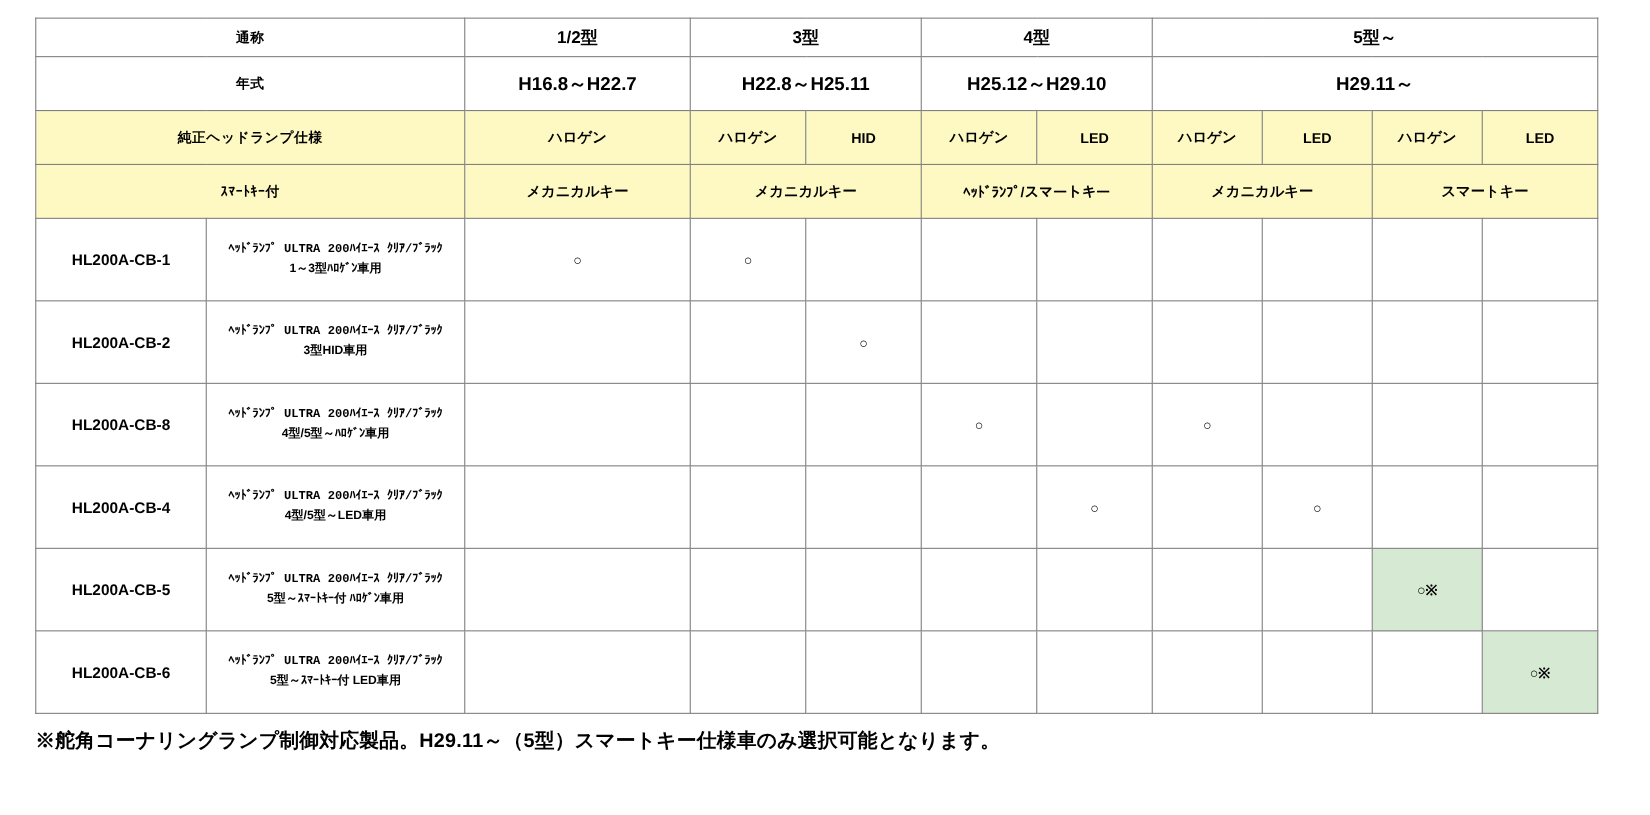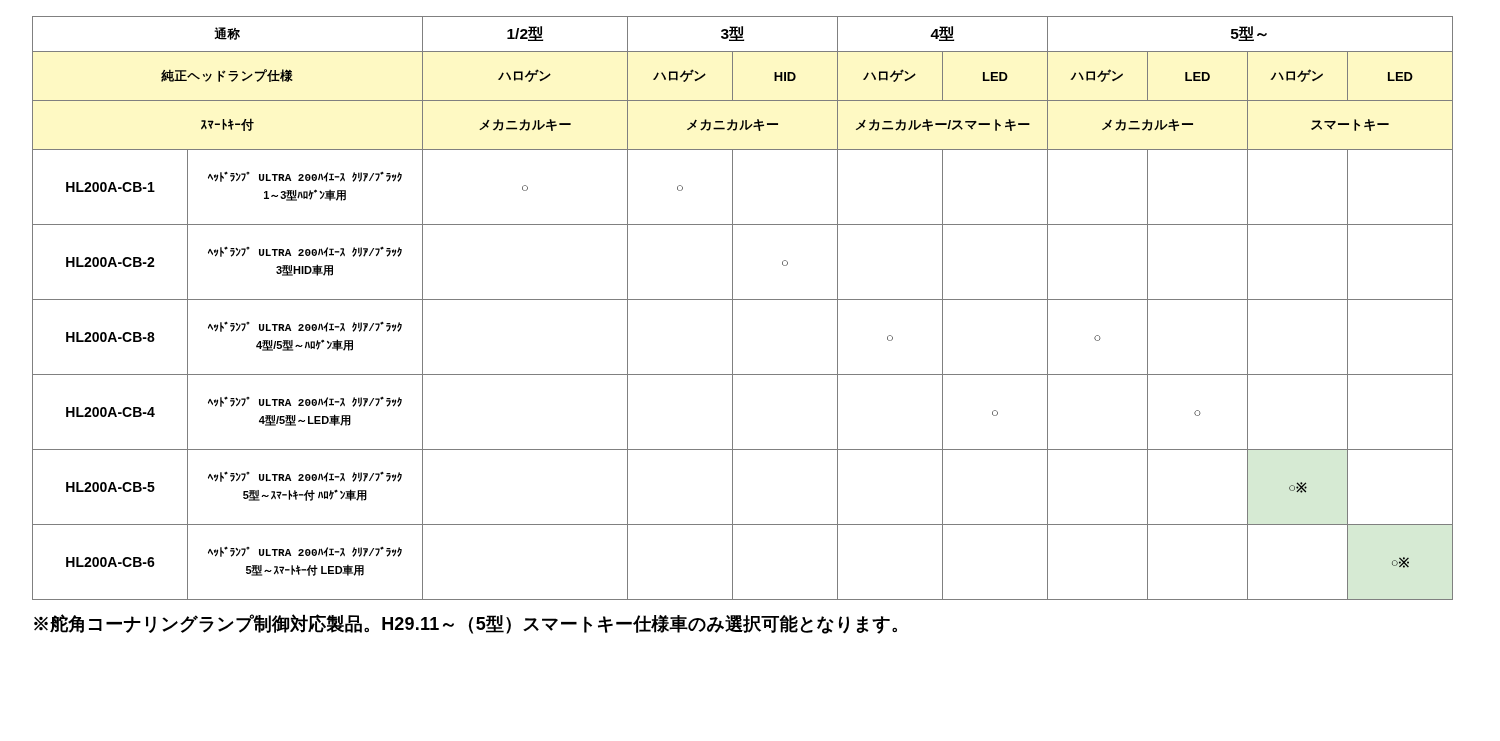--- a/index.html
+++ b/index.html
@@ -111,39 +111,46 @@
     <tbody>
 
       <tr class="row-top">
         <td colspan="2" class="hdr-label">通称</td>
         <td class="hdr-mid">1/2型</td>
         <td colspan="2" class="hdr-mid">3型</td>
         <td colspan="2" class="hdr-mid">4型</td>
         <td colspan="4" class="hdr-mid">5型～</td>
       </tr>
 
+      <tr class="row-year">
+        <td colspan="2" class="hdr-label">年式</td>
+        <td class="hdr-big">H16.8～H22.7</td>
+        <td colspan="2" class="hdr-big">H22.8～H25.11</td>
+        <td colspan="2" class="hdr-big">H25.12～H29.10</td>
+        <td colspan="4" class="hdr-big">H29.11～</td>
+      </tr>
 
       <tr class="row-lamp">
         <td colspan="2" class="hdr-label pink">純正ヘッドランプ仕様</td>
         <td class="pink spec-mid">ハロゲン</td>
         <td class="pink spec-mid">ハロゲン</td>
         <td class="pink spec-mid">HID</td>
         <td class="pink spec-mid">ハロゲン</td>
         <td class="pink spec-mid">LED</td>
         <td class="pink spec-mid">ハロゲン</td>
         <td class="pink spec-mid">LED</td>
         <td class="pink spec-mid">ハロゲン</td>
         <td class="pink spec-mid">LED</td>
       </tr>
 
       <tr class="row-key">
         <td colspan="2" class="hdr-label pink">ｽﾏｰﾄｷｰ付</td>
         <td class="pink spec-small">メカニカルキー</td>
         <td colspan="2" class="pink spec-small">メカニカルキー</td>
-        <td colspan="2" class="pink spec-small">メカニカルキー/スマートキー</td>
+        <td colspan="2" class="pink spec-small">ﾍｯﾄﾞﾗﾝﾌﾟ/スマートキー</td>
         <td colspan="2" class="pink spec-small">メカニカルキー</td>
         <td colspan="2" class="pink spec-small">スマートキー</td>
       </tr>
 
       <tr class="prow">
         <td class="code">HL200A-CB-1</td>
         <td class="desc">
           <span class="l1">ﾍｯﾄﾞﾗﾝﾌﾟ ULTRA 200ﾊｲｴｰｽ ｸﾘｱ/ﾌﾞﾗｯｸ</span>
           <span class="l2">1～3型ﾊﾛｹﾞﾝ車用</span>
         </td>

